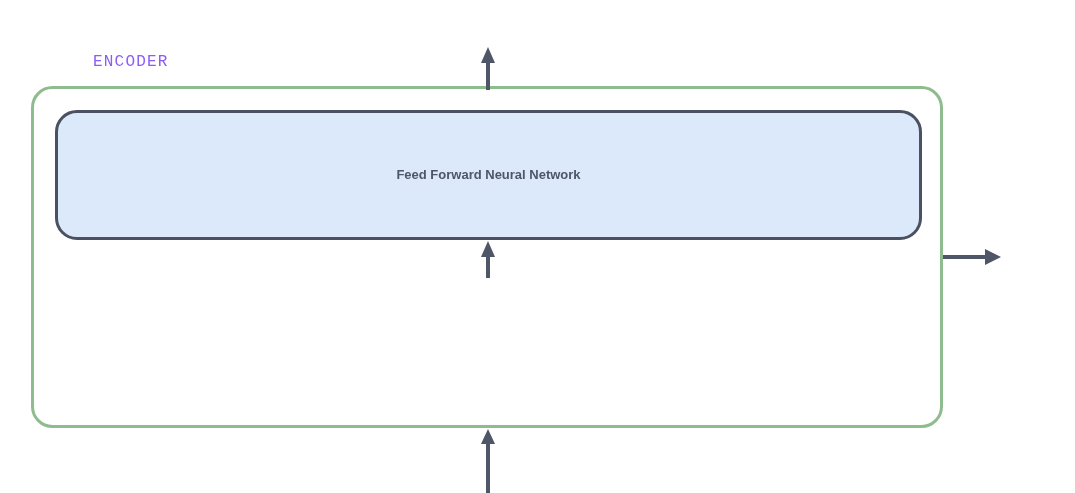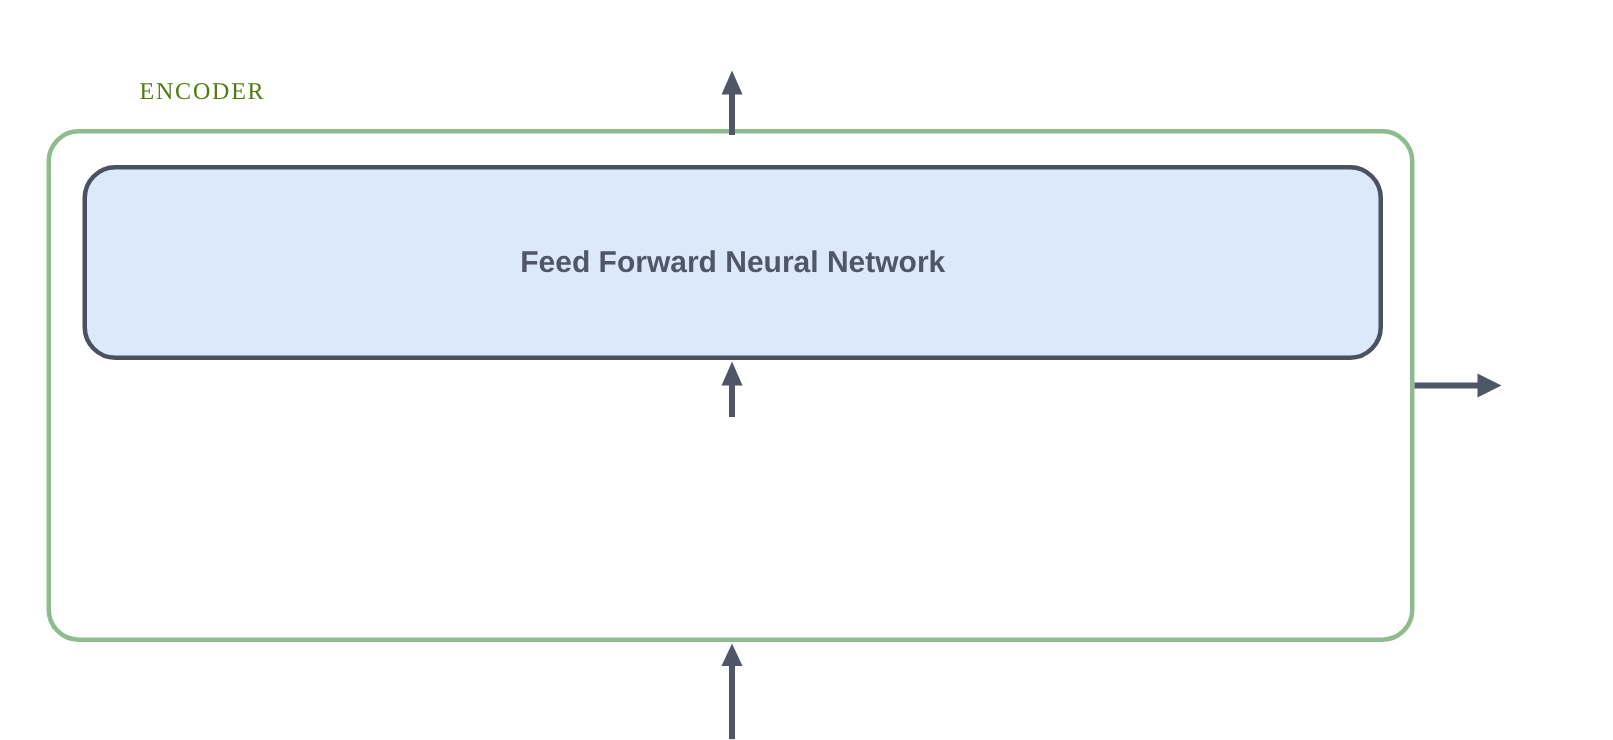--- a/index.html
+++ b/index.html
@@ -22,41 +22,41 @@
   #diagram-svg {
     position: absolute;
     left: 0;
     top: 0;
     width: 1075px;
     height: 493px;
     display: block;
   }
   .group-label {
     position: absolute;
-    font-family: Liberation Serif, serif;
+    font-family: Liberation Mono, monospace;
     font-size: 16px;
     font-weight: 400;
     letter-spacing: 1.2px;
-    color: #4d7c0f;
+    color: #8b5cf6;
     white-space: nowrap;
     line-height: 1;
   }
   .node {
     position: absolute;
     box-sizing: border-box;
     display: flex;
     align-items: center;
     justify-content: center;
     border-style: solid;
     border-width: 3px;
     border-color: #4a5160;
   }
   .node-label {
     font-family: "Liberation Sans", sans-serif;
-    font-size: 20px;
+    font-size: 13px;
     font-weight: 700;
     color: #4e5668;
     text-align: center;
     line-height: 1.2;
     white-space: nowrap;
     user-select: none;
   }
   #node-ffn {
     left: 55px;
     top: 110px;

